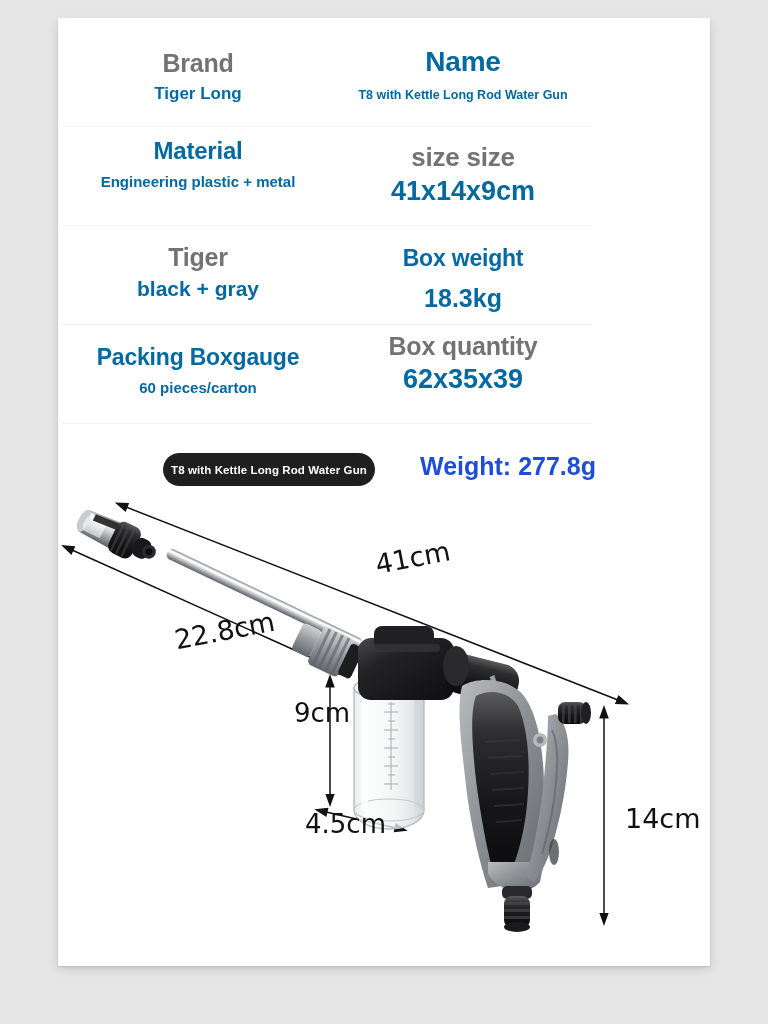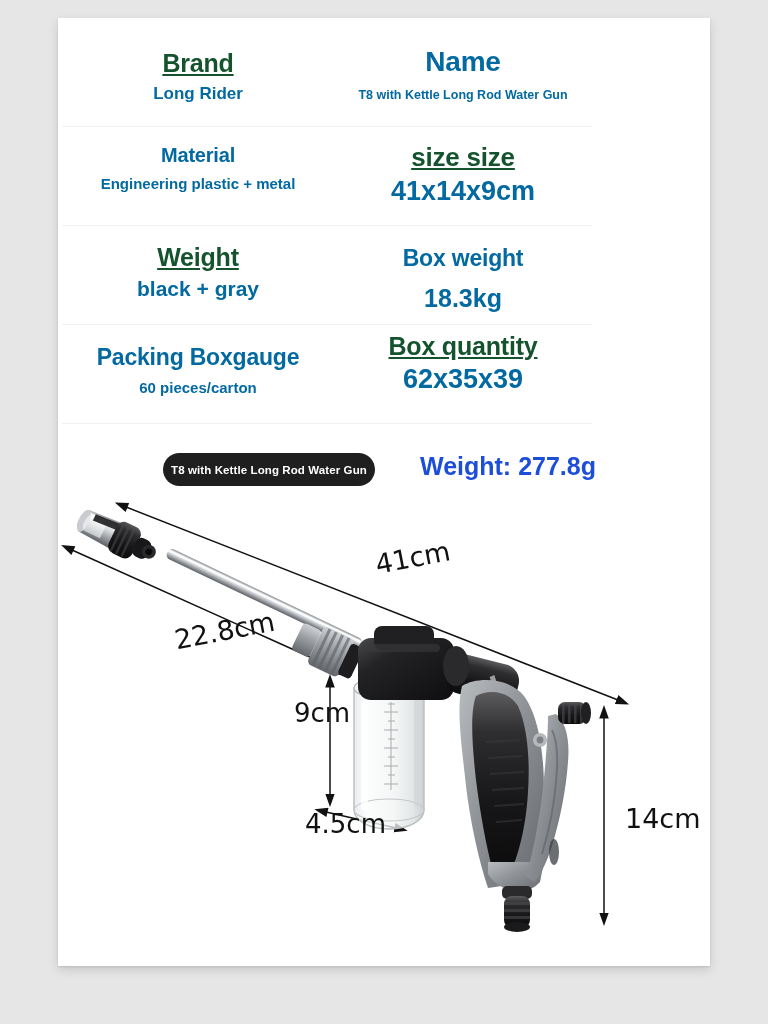--- a/index.html
+++ b/index.html
@@ -61,30 +61,30 @@
     line-height: 1.25;
     white-space: nowrap;
   }
   .cell .value {
     display: block;
     line-height: 1.3;
     white-space: nowrap;
     font-weight: bold;
   }
 
-  .grey  { color: #14532d; text-decoration: underline; }
+  .grey  { color: #737373; }
   .dark  { color: #0369a1; }
 
   
   .r1 .left  .label { font-size: 25px; margin-top: 20px; }
   .r1 .left  .value { font-size: 17px; margin-top: 4px; }
   .r1 .right .label { font-size: 28px; margin-top: 16px; }
   .r1 .right .value { font-size: 12.5px; margin-top: 8px; }
 
-  .r2 .left  .label { font-size: 20px; margin-top: 16px; }
+  .r2 .left  .label { font-size: 24px; margin-top: 9px; }
   .r2 .left  .value { font-size: 15px; margin-top: 6px; }
   .r2 .right .label { font-size: 26px; margin-top: 14px; }
   .r2 .right .value { font-size: 27px; margin-top: 0px; }
 
   .r3 .left  .label { font-size: 25px; margin-top: 16px; }
   .r3 .left  .value { font-size: 21px; margin-top: 2px; }
   .r3 .right .label { font-size: 23px; margin-top: 18px; }
   .r3 .right .value { font-size: 25px; margin-top: 9px; }
 
   .r4 .left  .label { font-size: 23px; margin-top: 18px; }
@@ -148,42 +148,42 @@
 
 <div id="page">
 
   <div class="card"></div>
 
   <div class="spec-table">
 
     <div class="spec-row r1">
       <div class="cell left">
         <span class="label grey">Brand</span>
-        <span class="value dark">Long Rider</span>
+        <span class="value dark">Tiger Long</span>
       </div>
       <div class="cell right">
         <span class="label dark">Name</span>
         <span class="value dark">T8 with Kettle Long Rod Water Gun</span>
       </div>
     </div>
 
     <div class="spec-row r2">
       <div class="cell left">
         <span class="label dark">Material</span>
         <span class="value dark">Engineering plastic + metal</span>
       </div>
       <div class="cell right">
         <span class="label grey">size size</span>
         <span class="value dark">41x14x9cm</span>
       </div>
     </div>
 
     <div class="spec-row r3">
       <div class="cell left">
-        <span class="label grey">Weight</span>
+        <span class="label grey">Tiger</span>
         <span class="value dark">black + gray</span>
       </div>
       <div class="cell right">
         <span class="label dark">Box weight</span>
         <span class="value dark">18.3kg</span>
       </div>
     </div>
 
     <div class="spec-row r4">
       <div class="cell left">

